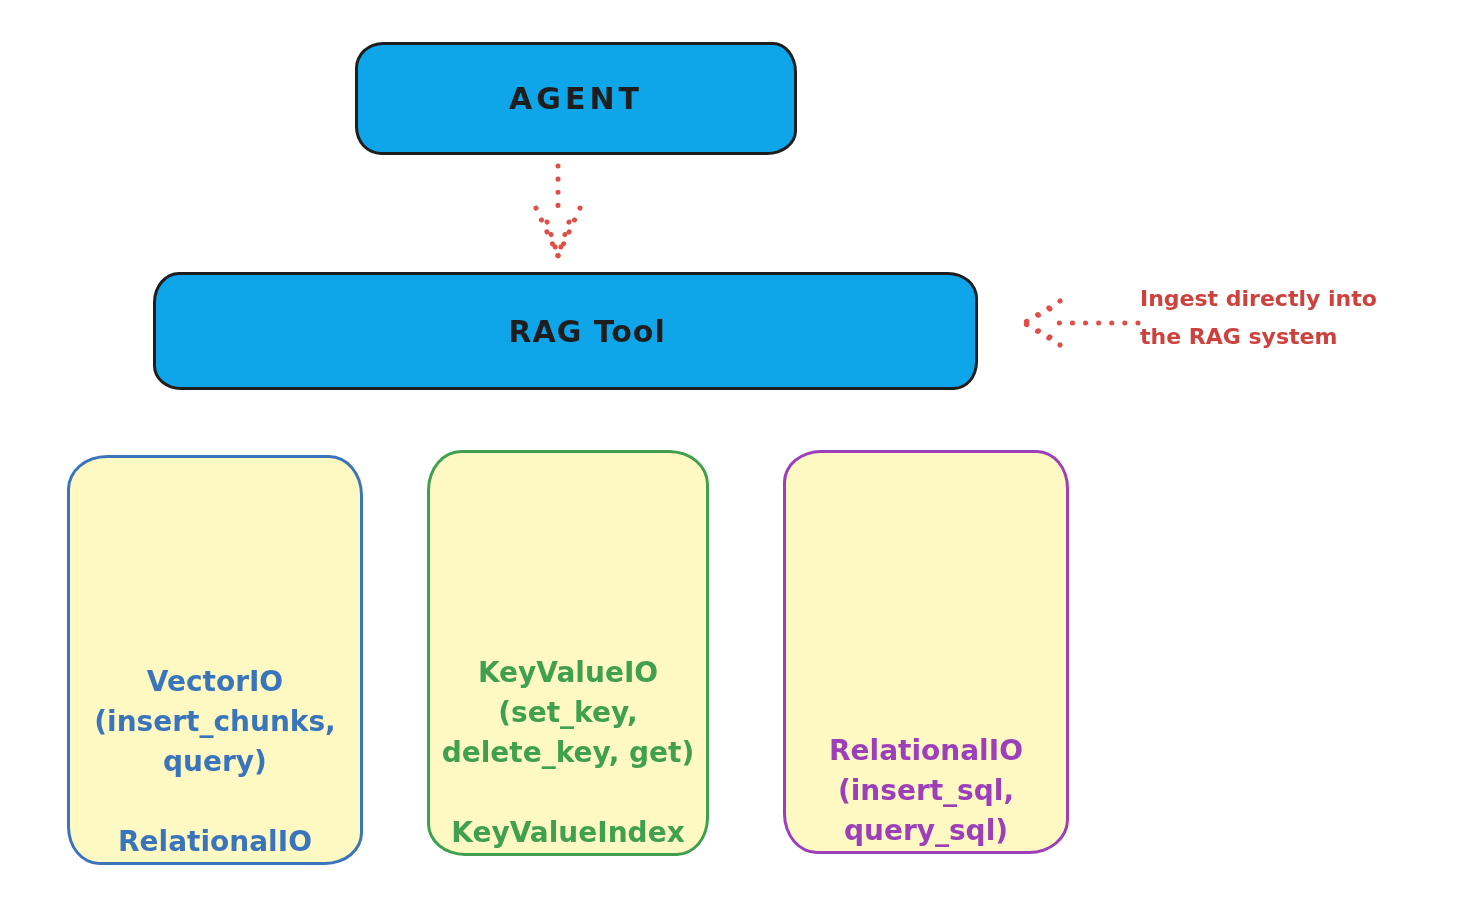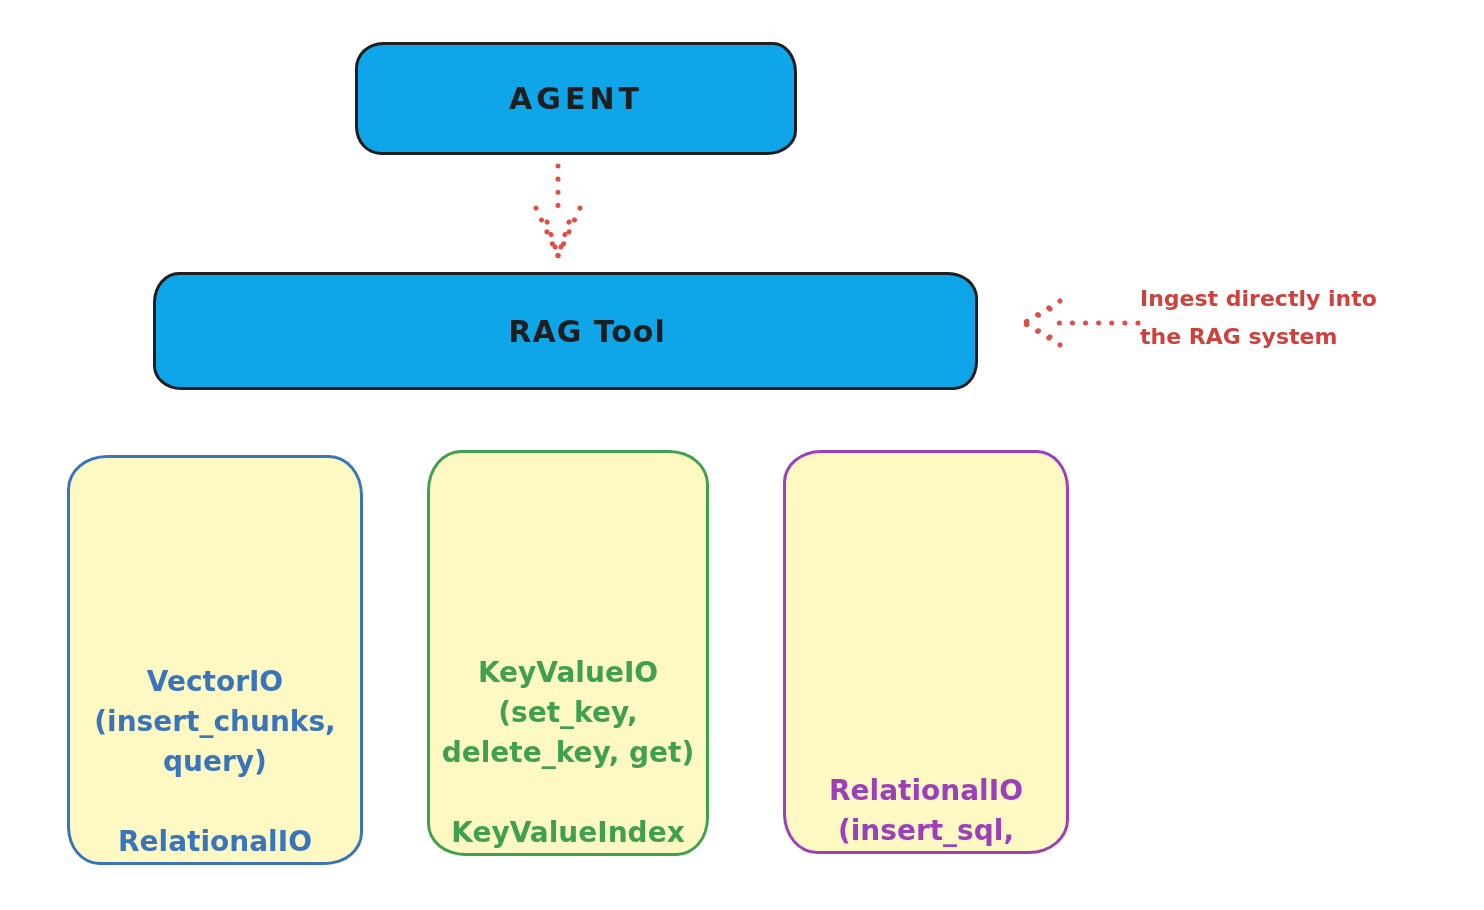--- a/index.html
+++ b/index.html
@@ -123,15 +123,16 @@
   <div class="node backend-node keyvalue-node">
     <div>KeyValueIO</div>
     <div>(set_key,</div>
     <div>delete_key, get)</div>
     <div class="index-label">KeyValueIndex</div>
   </div>
 
   <div class="node backend-node relational-node">
     <div>RelationalIO</div>
     <div>(insert_sql,</div>
+    <div>query_sql)</div>
   </div>
 
 </div>
 
 </body></html>

